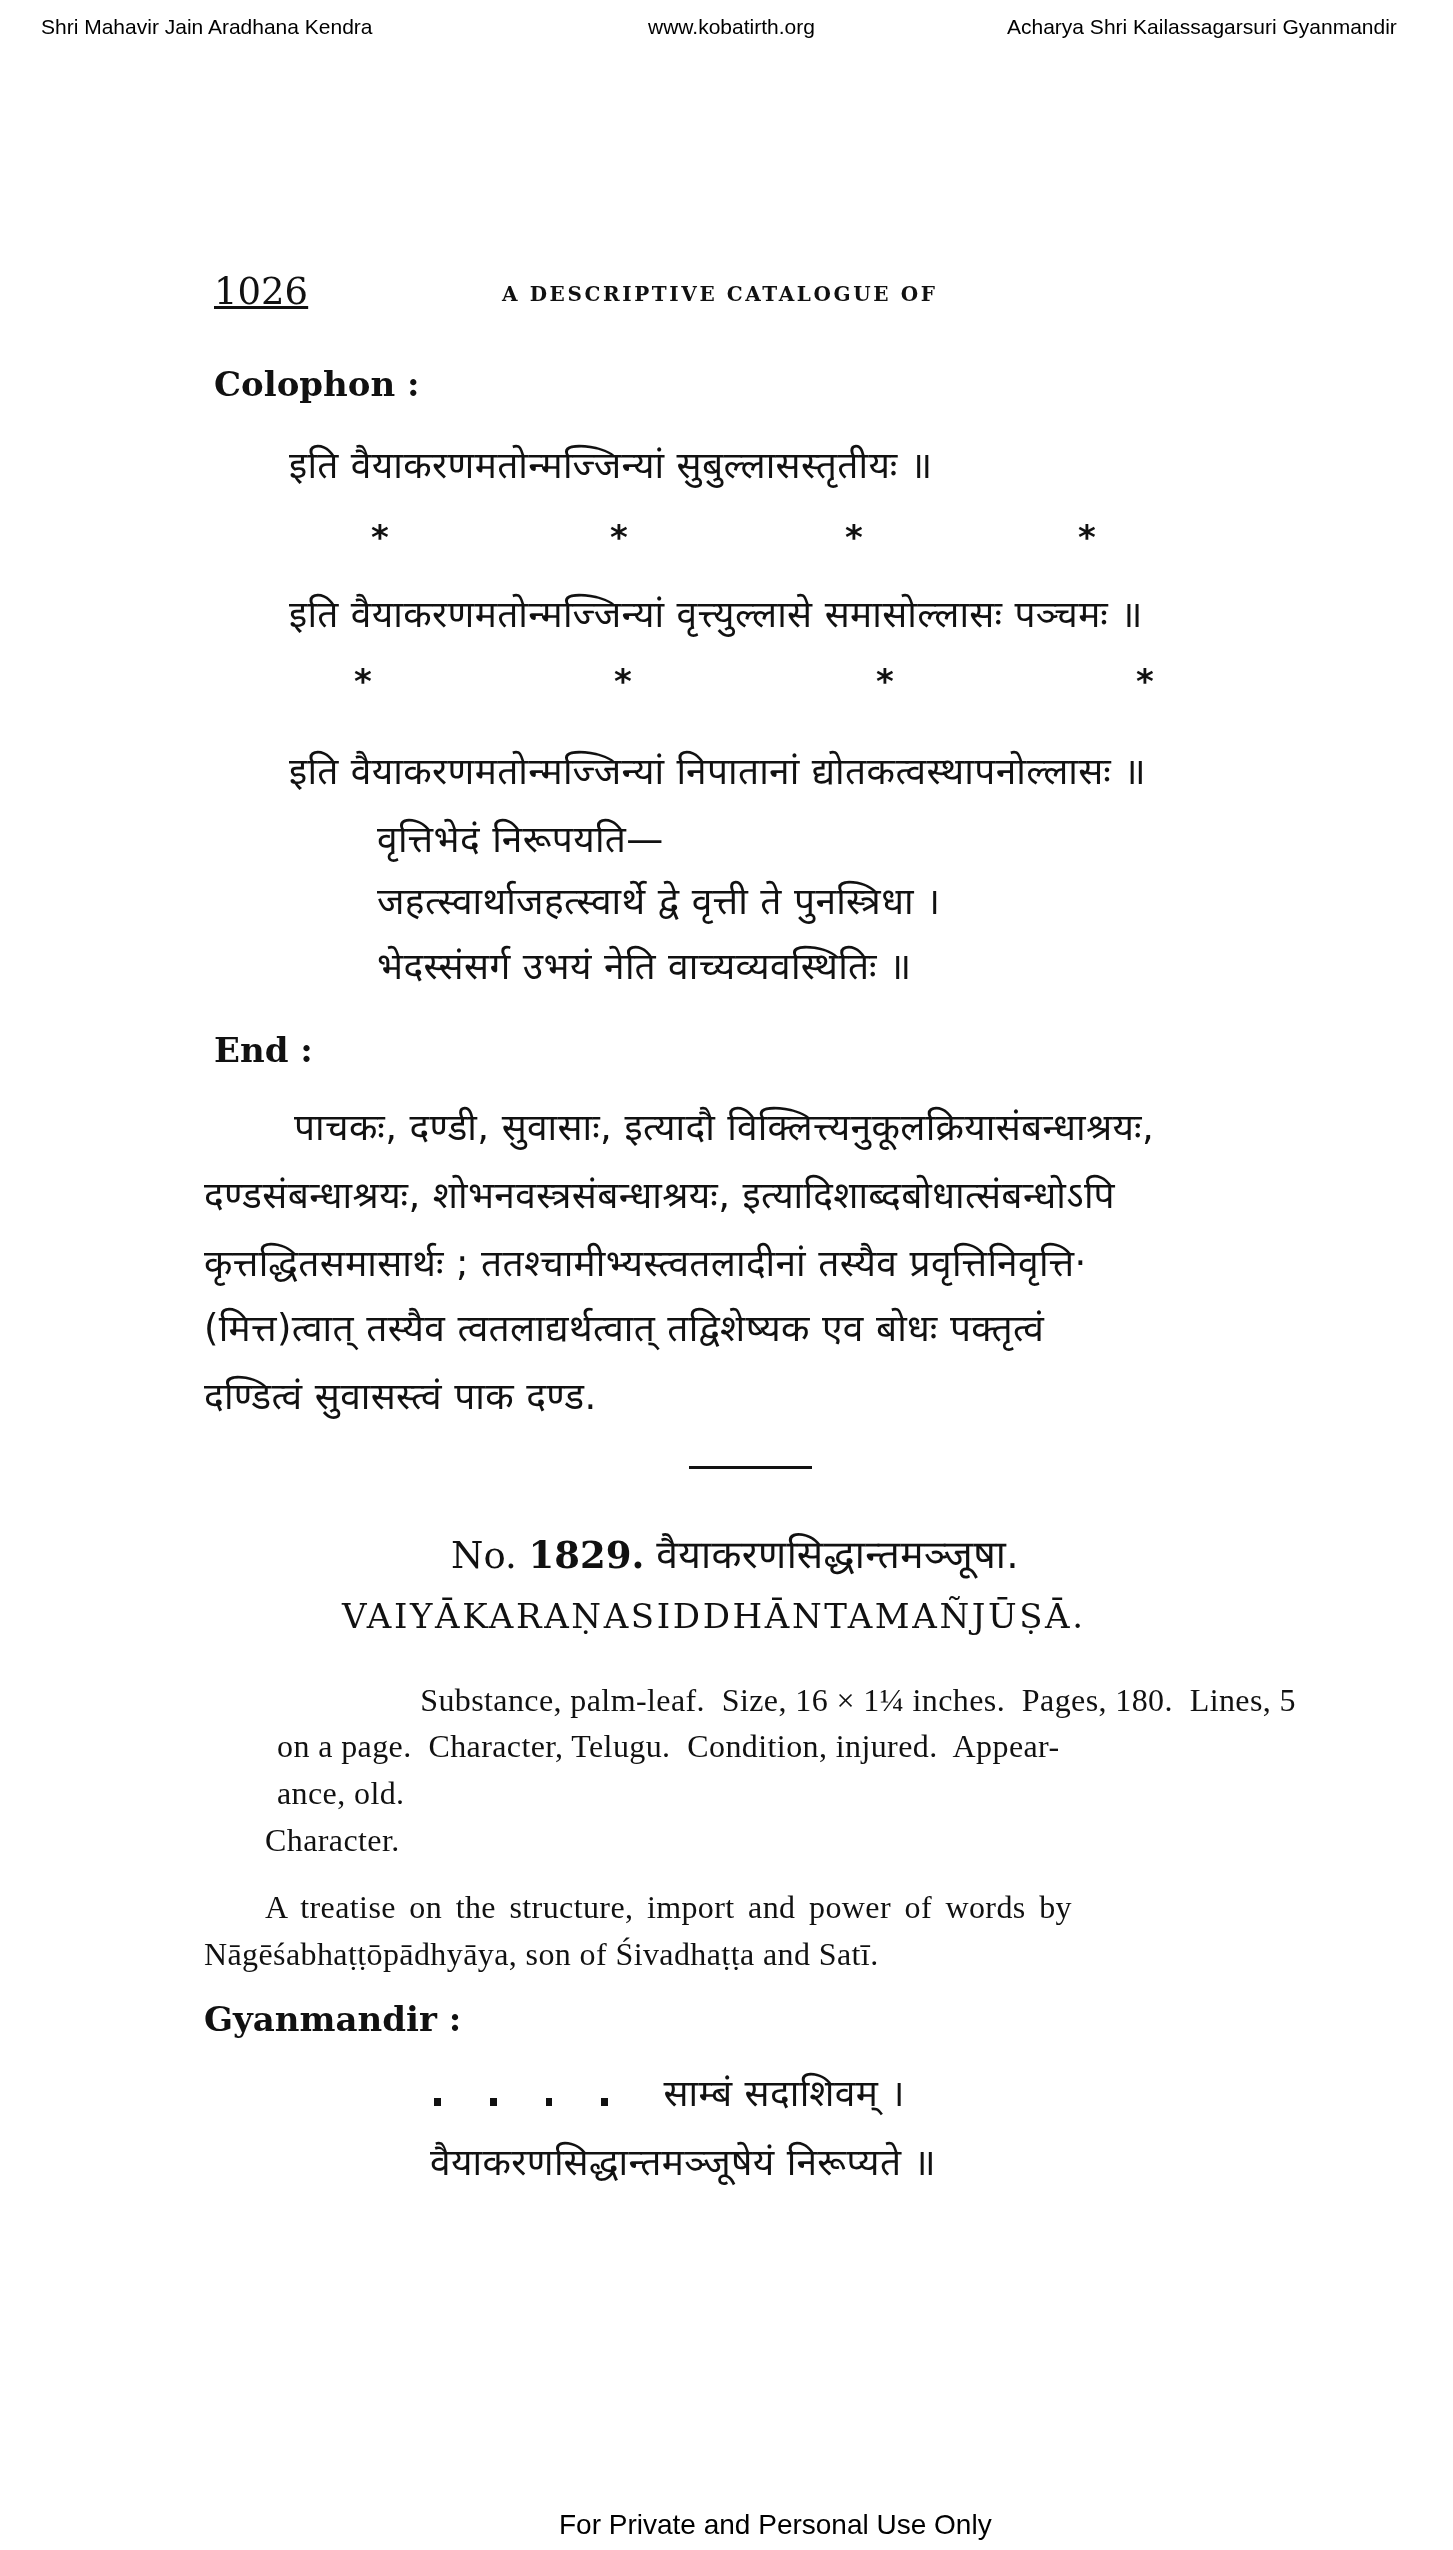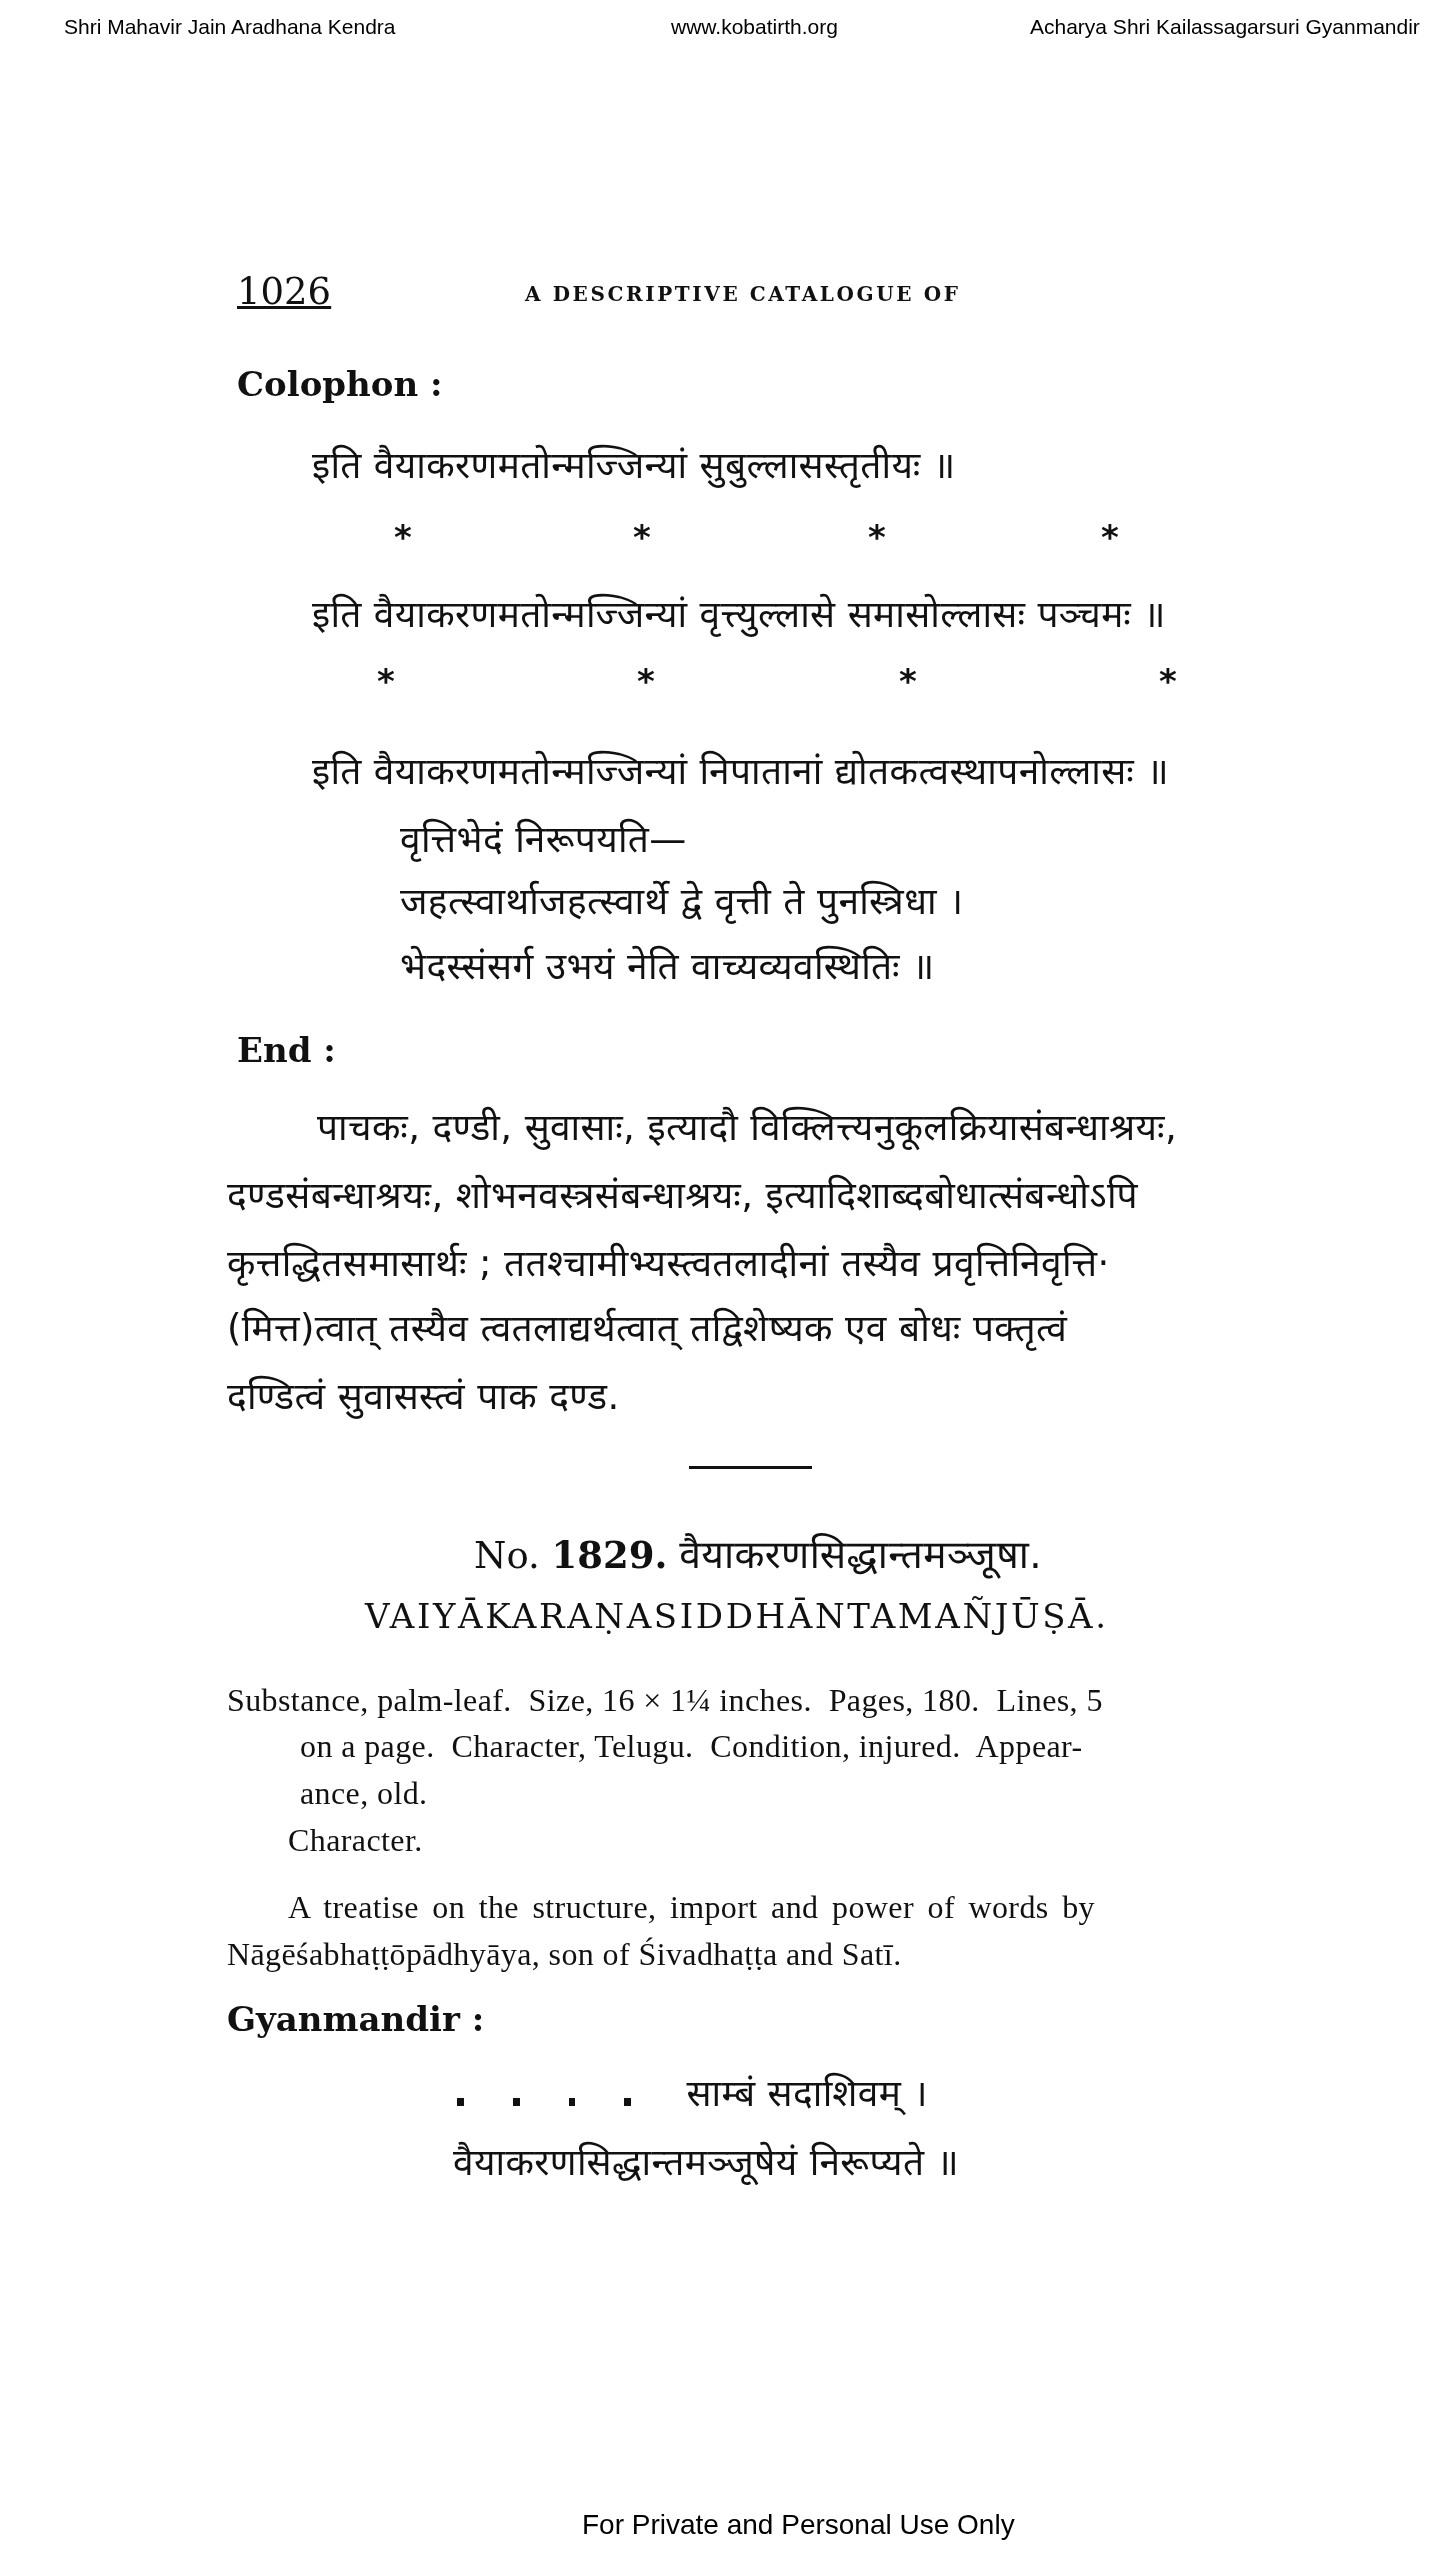--- a/index.html
+++ b/index.html
@@ -1,29 +1,29 @@
 <!DOCTYPE html>
 <html style="font-size:13.6px"><head>
   <meta charset="utf-8">
   <style>
     html, body { margin: 0; padding: 0; background: #ffffff; }
     body {
       width: 1454px; height: 2550px; position: relative; overflow: hidden;
       color: #111111;
       font-family: "DejaVu Serif", serif;
     }
-    .abs { position: absolute; white-space: nowrap; margin-left: 23px; }
+    .abs { position: absolute; white-space: nowrap; }
     .hdr { font-family: "Liberation Sans", sans-serif; font-size: 21px; color: #000; top: 15.3px; }
     .serif { font-family: "DejaVu Serif", "Liberation Serif", serif; }
     .deva { font-family: "DejaVu Sans", "Liberation Sans", sans-serif; font-size: 37px; letter-spacing: 0.4px; }
     .bold-head { font-family: "DejaVu Serif", serif; font-weight: bold; font-size: 34px; }
     .running-head { font-family: "DejaVu Serif", serif; font-weight: bold; font-size: 20px; letter-spacing: 2.6px; }
     .pageno { font-family: "DejaVu Serif", serif; font-size: 37px; text-decoration: underline; }
     .star { font-size: 34px; font-weight: bold; font-family: "DejaVu Sans", sans-serif; }
-    .body-en { font-family: "Liberation Serif", serif; font-size: 32px; letter-spacing: 0.4px; }
+    .body-en { font-family: "Liberation Serif", serif; font-size: 32px; letter-spacing: 0.4px; text-align: right; }
     .rule { position: absolute; height: 2.6px; background: #111; }
     .footer { font-family: "Liberation Sans", sans-serif; font-size: 28px; color: #000; }
     .dots { display: inline-flex; gap: 49px; margin-right: 51px; }
     .dots span { display: inline-block; width: 6.8px; height: 8.5px; background: #111; vertical-align: middle; }
   </style>
 </head>
 <body>
 
 <div class="abs hdr" style="left:41px;">Shri Mahavir Jain Aradhana Kendra</div>
 <div class="abs hdr" style="left:648px;">www.kobatirth.org</div>

